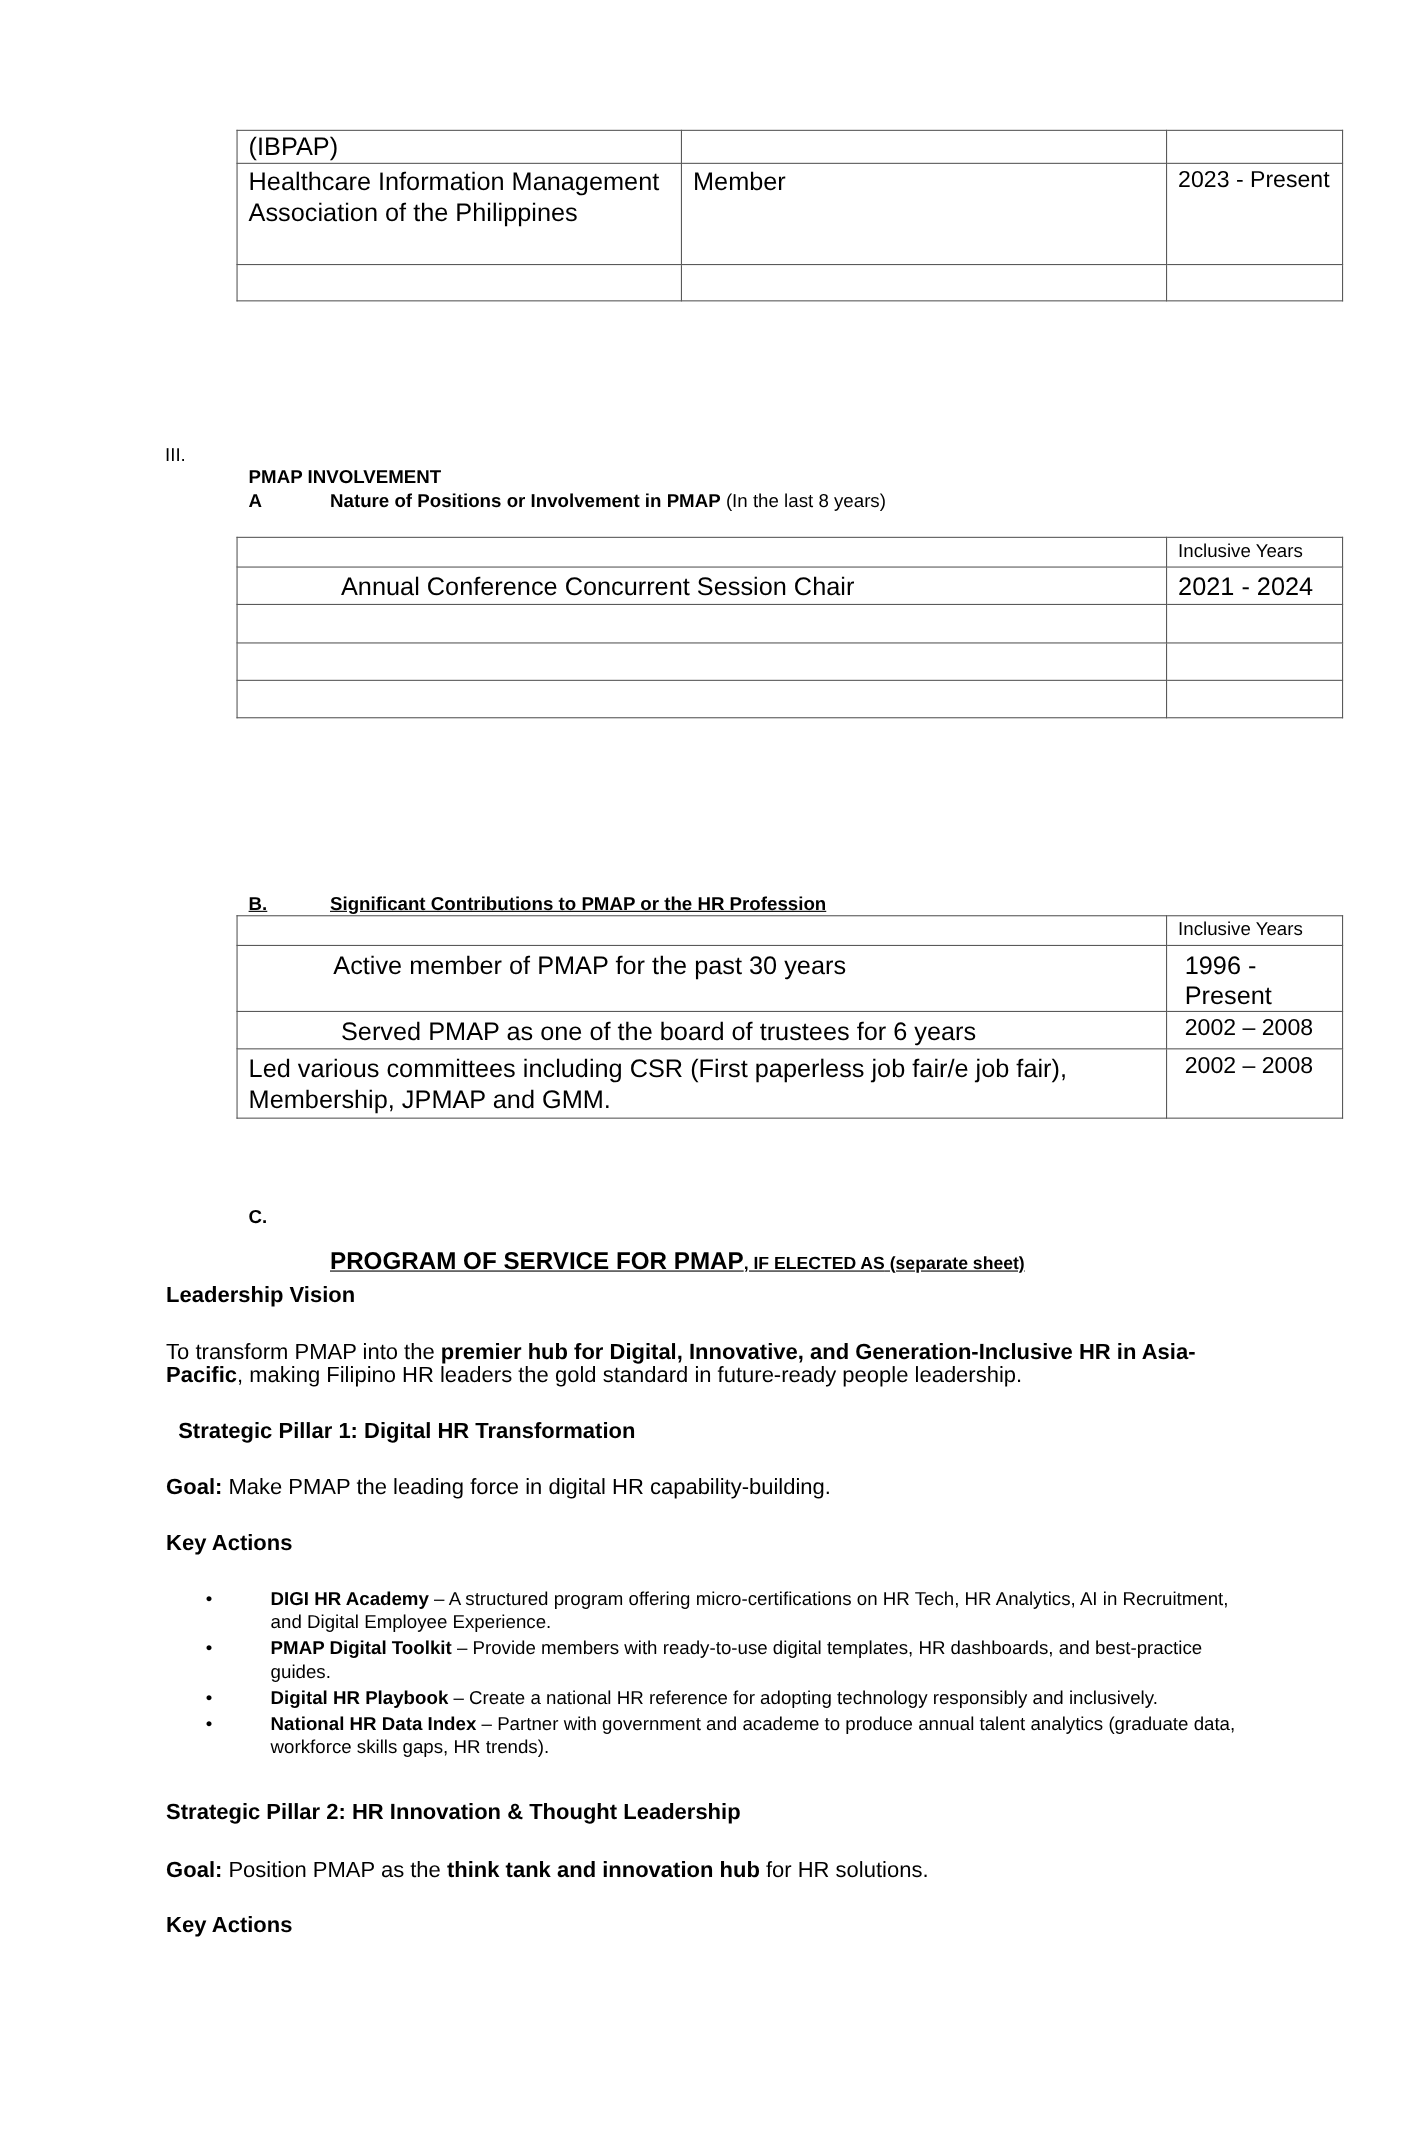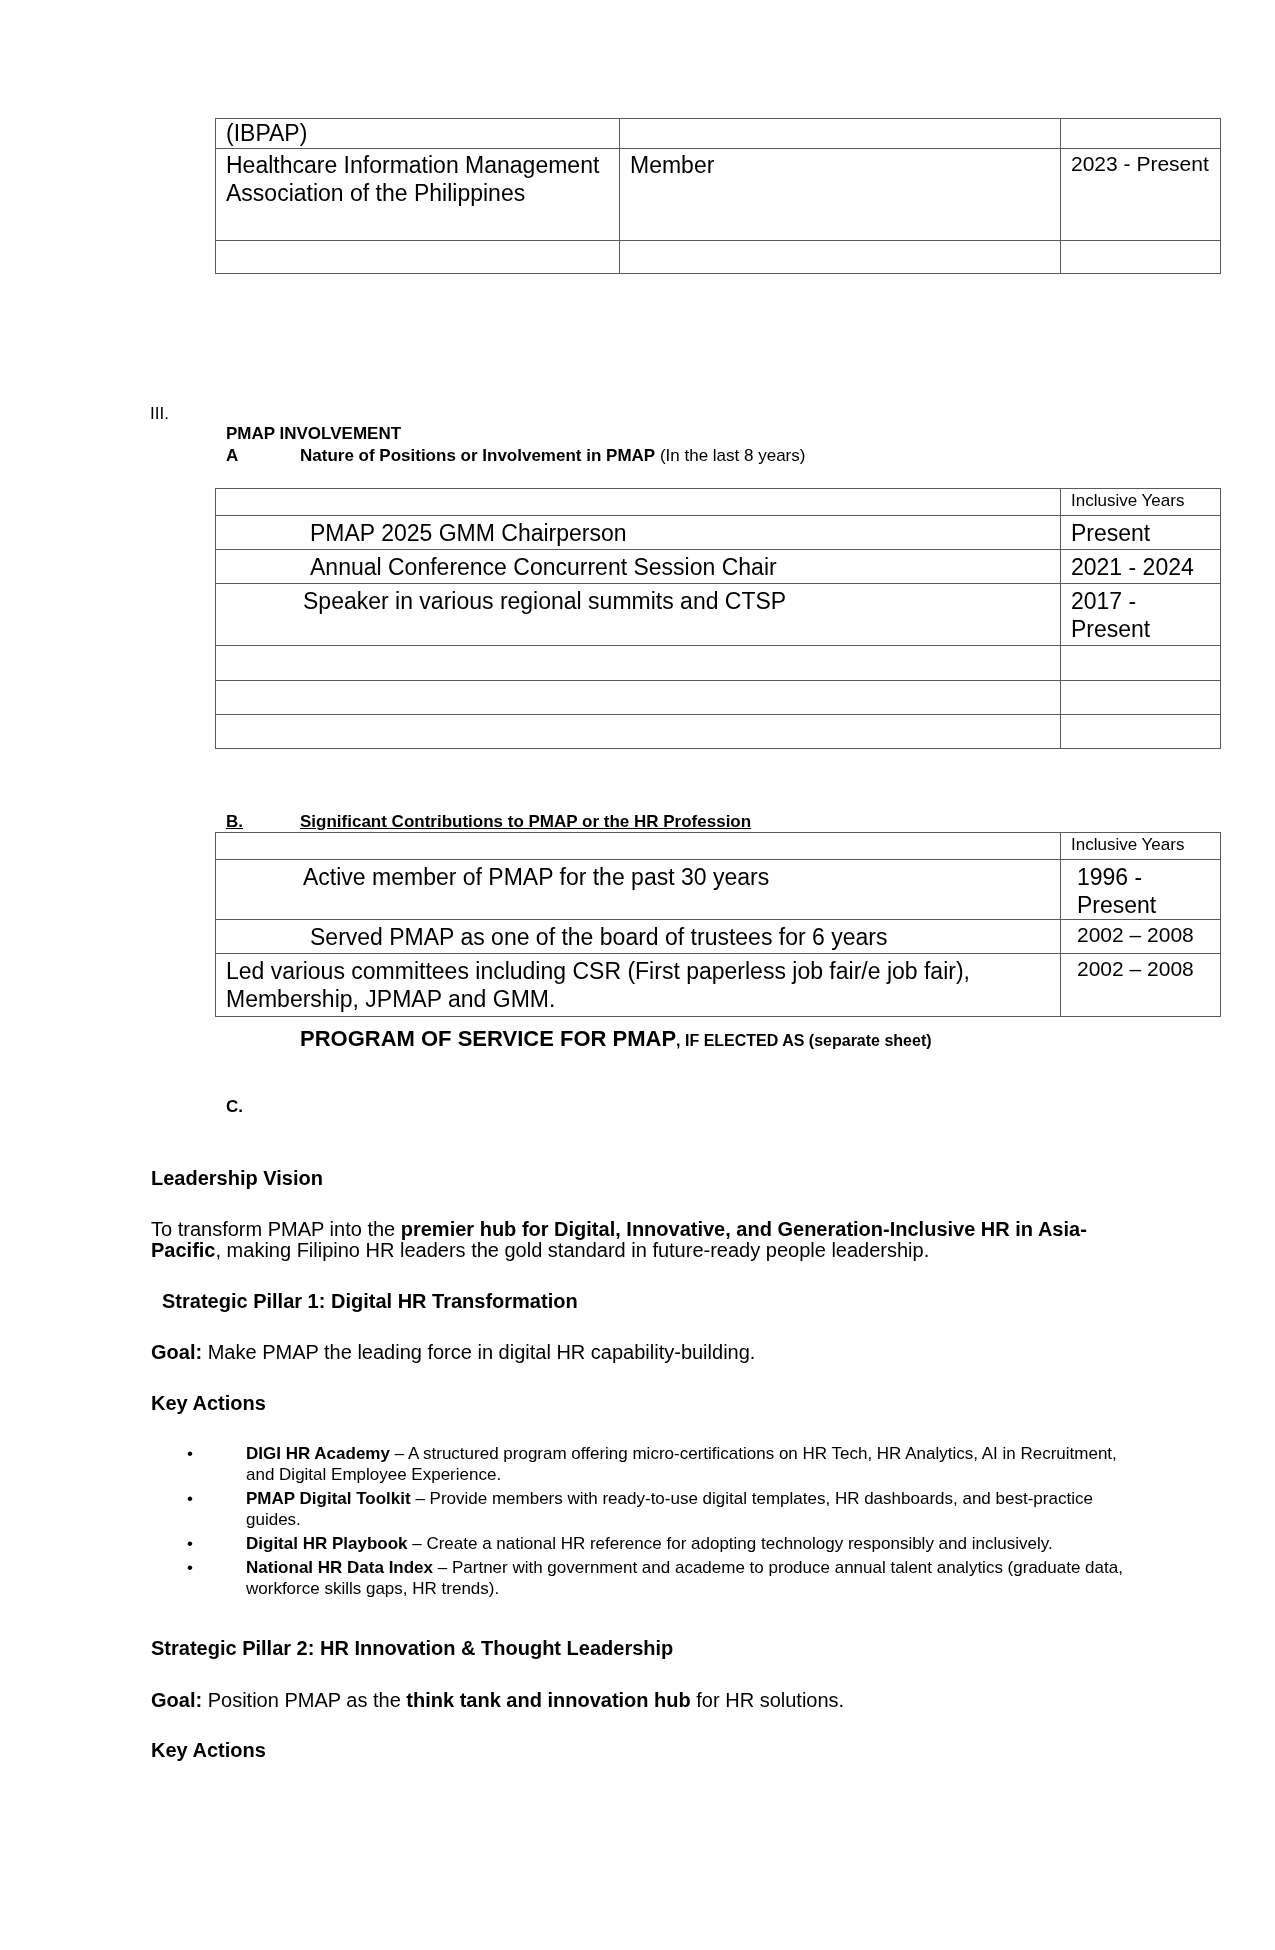--- a/index.html
+++ b/index.html
@@ -59,30 +59,22 @@
   <colgroup>
       <col style="width:845px">
       <col style="width:160px">
     </colgroup>
   <tbody>
       <tr style="height:27px">
     <td></td>
     <td class="hdr">Inclusive Years</td>
   </tr>
   <tr style="height:34px">
-    <td style="padding-left:94px; padding-top:3px">PMAP 2025 GMM Chairperson</td>
-    <td style="padding-top:3px">Present</td>
-  </tr>
-  <tr style="height:34px">
     <td style="padding-left:94px; padding-top:3px">Annual Conference Concurrent Session Chair</td>
     <td style="padding-top:3px; padding-right:2px">2021 - 2024</td>
-  </tr>
-  <tr style="height:62px">
-    <td style="padding-left:87px; padding-top:3px">Speaker in various regional summits and CTSP</td>
-    <td style="padding-top:3px">2017 - Present</td>
   </tr>
   <tr style="height:35px">
     <td></td>
     <td></td>
   </tr>
   <tr style="height:34px">
     <td></td>
     <td></td>
   </tr>
   <tr style="height:34px">
@@ -114,21 +106,21 @@
     <td style="padding-left:16px; padding-top:1px; font-size:21px">2002 – 2008</td>
   </tr>
   <tr style="height:63px">
     <td style="padding-top:3px">Led various committees including CSR (First paperless job fair/e job fair), Membership, JPMAP and GMM.</td>
     <td style="padding-left:16px; padding-top:1px; font-size:21px">2002 – 2008</td>
   </tr>
 </tbody>
   </table>
 
 <div class="abs b" style="left:226px; top:1097px; font-size:17px;">C.</div>
-<div class="abs" style="left:300px; top:1026px;">
+<div class="abs" style="left:300px; top:1134px;text-decoration:underline;">
   <span class="b" style="font-size:22px">PROGRAM OF SERVICE FOR PMAP</span><span class="b" style="font-size:16px">, IF ELECTED AS</span><span class="b" style="font-size:16px"> (separate sheet)</span>
 </div>
 
 <div class="abs body b" style="left:151px; top:1168px;">Leadership Vision</div>
 <div class="abs body" style="left:151px; top:1219px; width:960px;">
   <span>To transform PMAP into the </span><span class="b">premier hub for Digital, Innovative, and Generation-Inclusive HR in Asia-Pacific</span><span>, making Filipino HR leaders the gold standard in future-ready people leadership.</span>
 </div>
 
 <div class="abs body b" style="left:162px; top:1291px;text-align:center;">Strategic Pillar 1: Digital HR Transformation</div>
 <div class="abs body" style="left:151px; top:1342px;">

